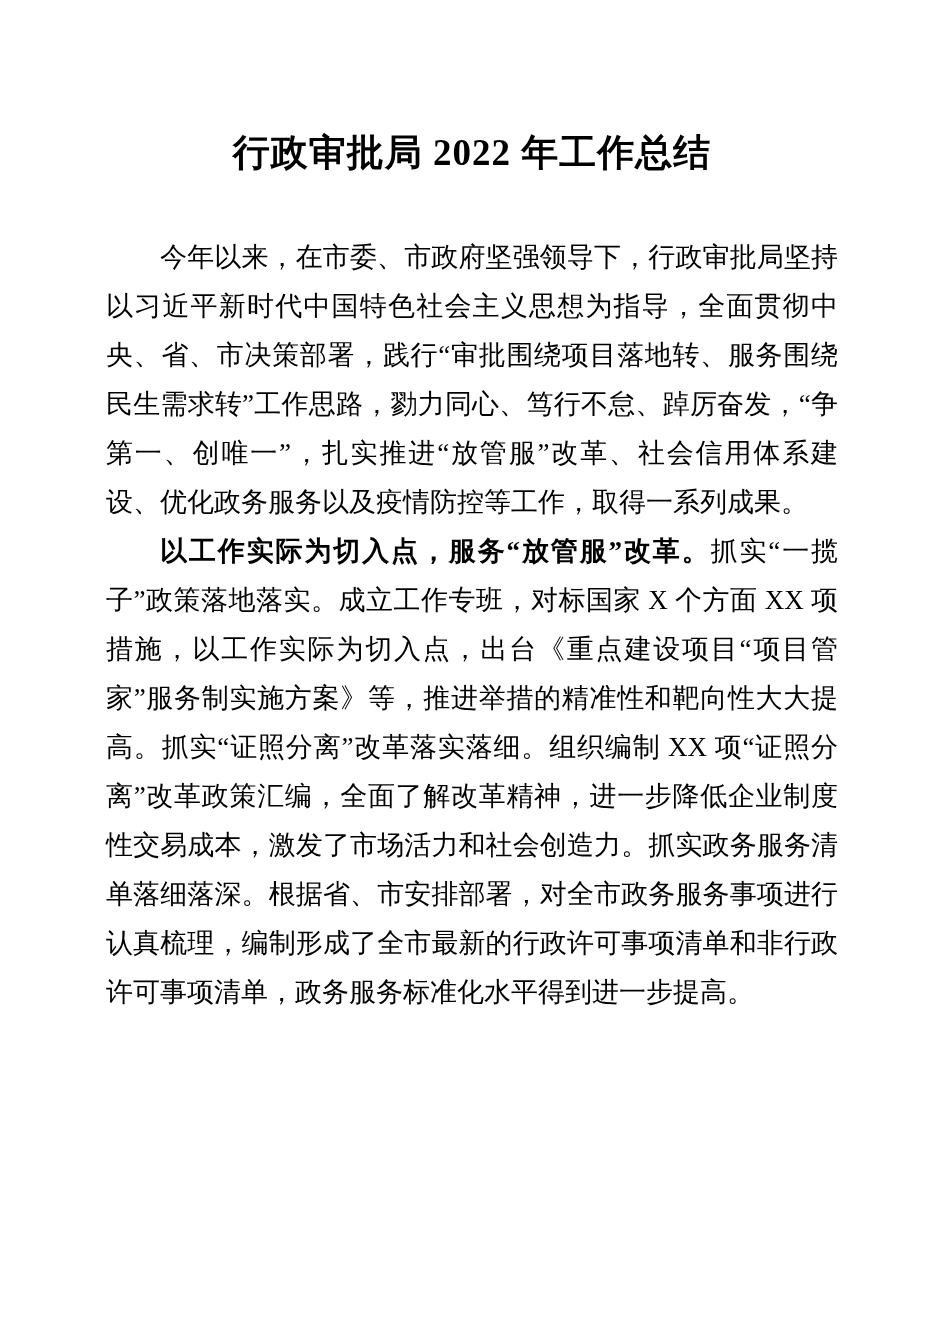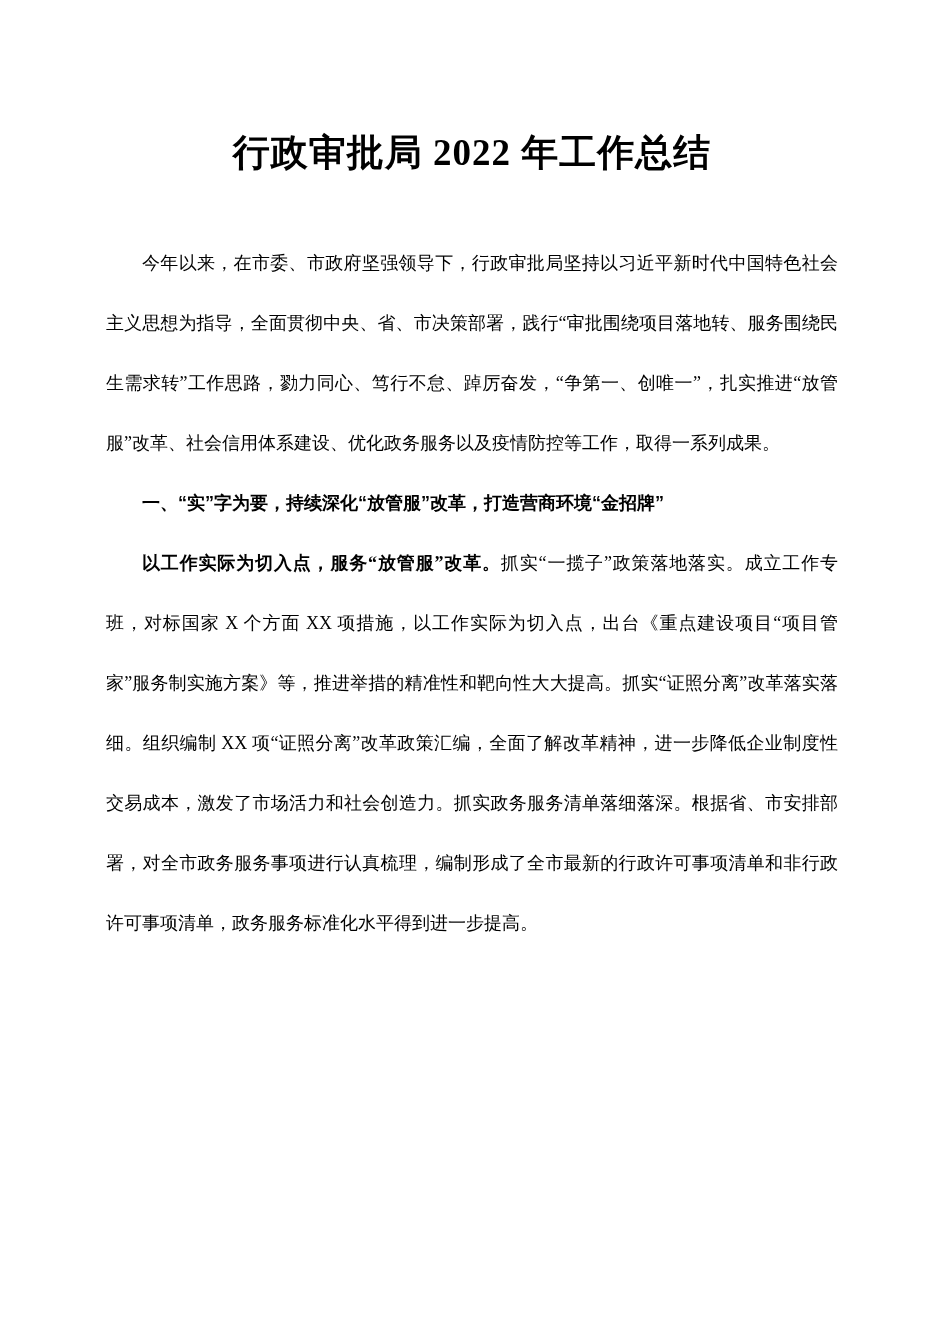--- a/index.html
+++ b/index.html
@@ -23,22 +23,22 @@
     margin: 0 0 55px 0;
     font-family: "Liberation Serif", "DejaVu Serif", serif;
     font-weight: 700;
     font-size: 37px;
     line-height: 50px;
     text-align: center;
     letter-spacing: 1px;
   }
   .doc-body {
     font-family: "Liberation Serif", "DejaVu Serif", serif;
-    font-size: 18px;
-    line-height: 60px;
+    font-size: 27px;
+    line-height: 49px;
     text-align: justify;
     margin-top: 32px;
   }
   .doc-body p {
     margin: 0;
     padding: 0;
     text-indent: 2em;
   }
   .section-heading {
     font-family: "Liberation Sans", "DejaVu Sans", sans-serif;
@@ -52,19 +52,18 @@
 <body>
 
 <div class="page">
 
   <h1 class="doc-title">行政审批局 2022 年工作总结</h1>
 
   <div class="doc-body">
 
     <p>今年以来，在市委、市政府坚强领导下，行政审批局坚持以习近平新时代中国特色社会主义思想为指导，全面贯彻中央、省、市决策部署，践行“审批围绕项目落地转、服务围绕民生需求转”工作思路，勠力同心、笃行不怠、踔厉奋发，“争第一、创唯一”，扎实推进“放管服”改革、社会信用体系建设、优化政务服务以及疫情防控等工作，取得一系列成果。</p>
 
-    <p class="section-heading">一、“实”字为要，持续深化“放管服”改革，打造营商环境“金招牌”</p>
 
 
     <p><span class="lead-sentence">以工作实际为切入点，服务“放管服”改革。</span><span>抓实“一揽子”政策落地落实。成立工作专班，对标国家 X 个方面 XX 项措施，以工作实际为切入点，出台《重点建设项目“项目管家”服务制实施方案》等，推进举措的精准性和靶向性大大提高。抓实“证照分离”改革落实落细。组织编制 XX 项“证照分离”改革政策汇编，全面了解改革精神，进一步降低企业制度性交易成本，激发了市场活力和社会创造力。抓实政务服务清单落细落深。根据省、市安排部署，对全市政务服务事项进行认真梳理，编制形成了全市最新的行政许可事项清单和非行政许可事项清单，政务服务标准化水平得到进一步提高。</span></p>
 
   </div>
 </div>
 
 </body></html>

